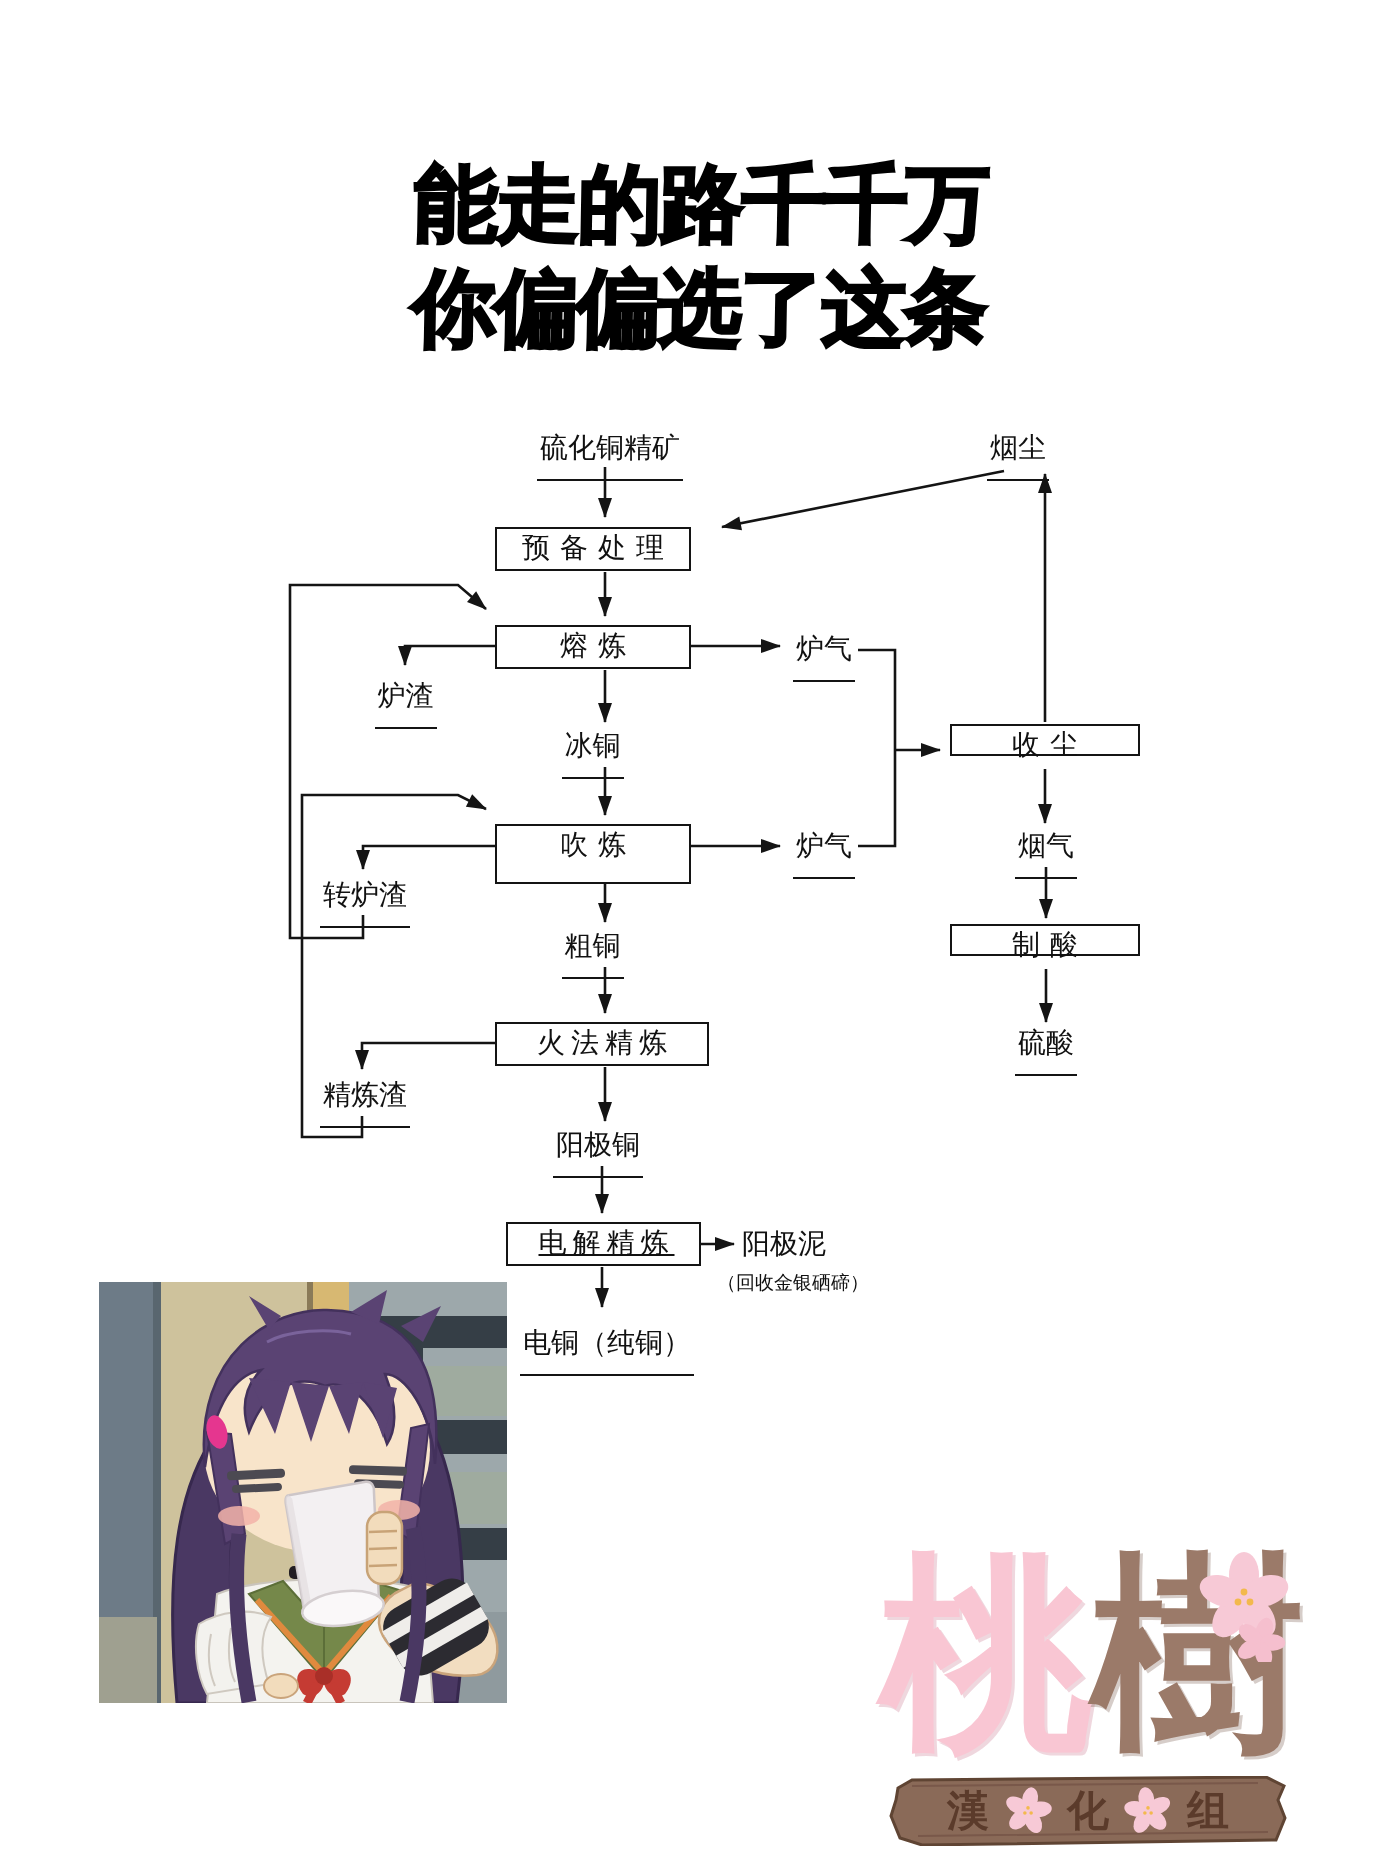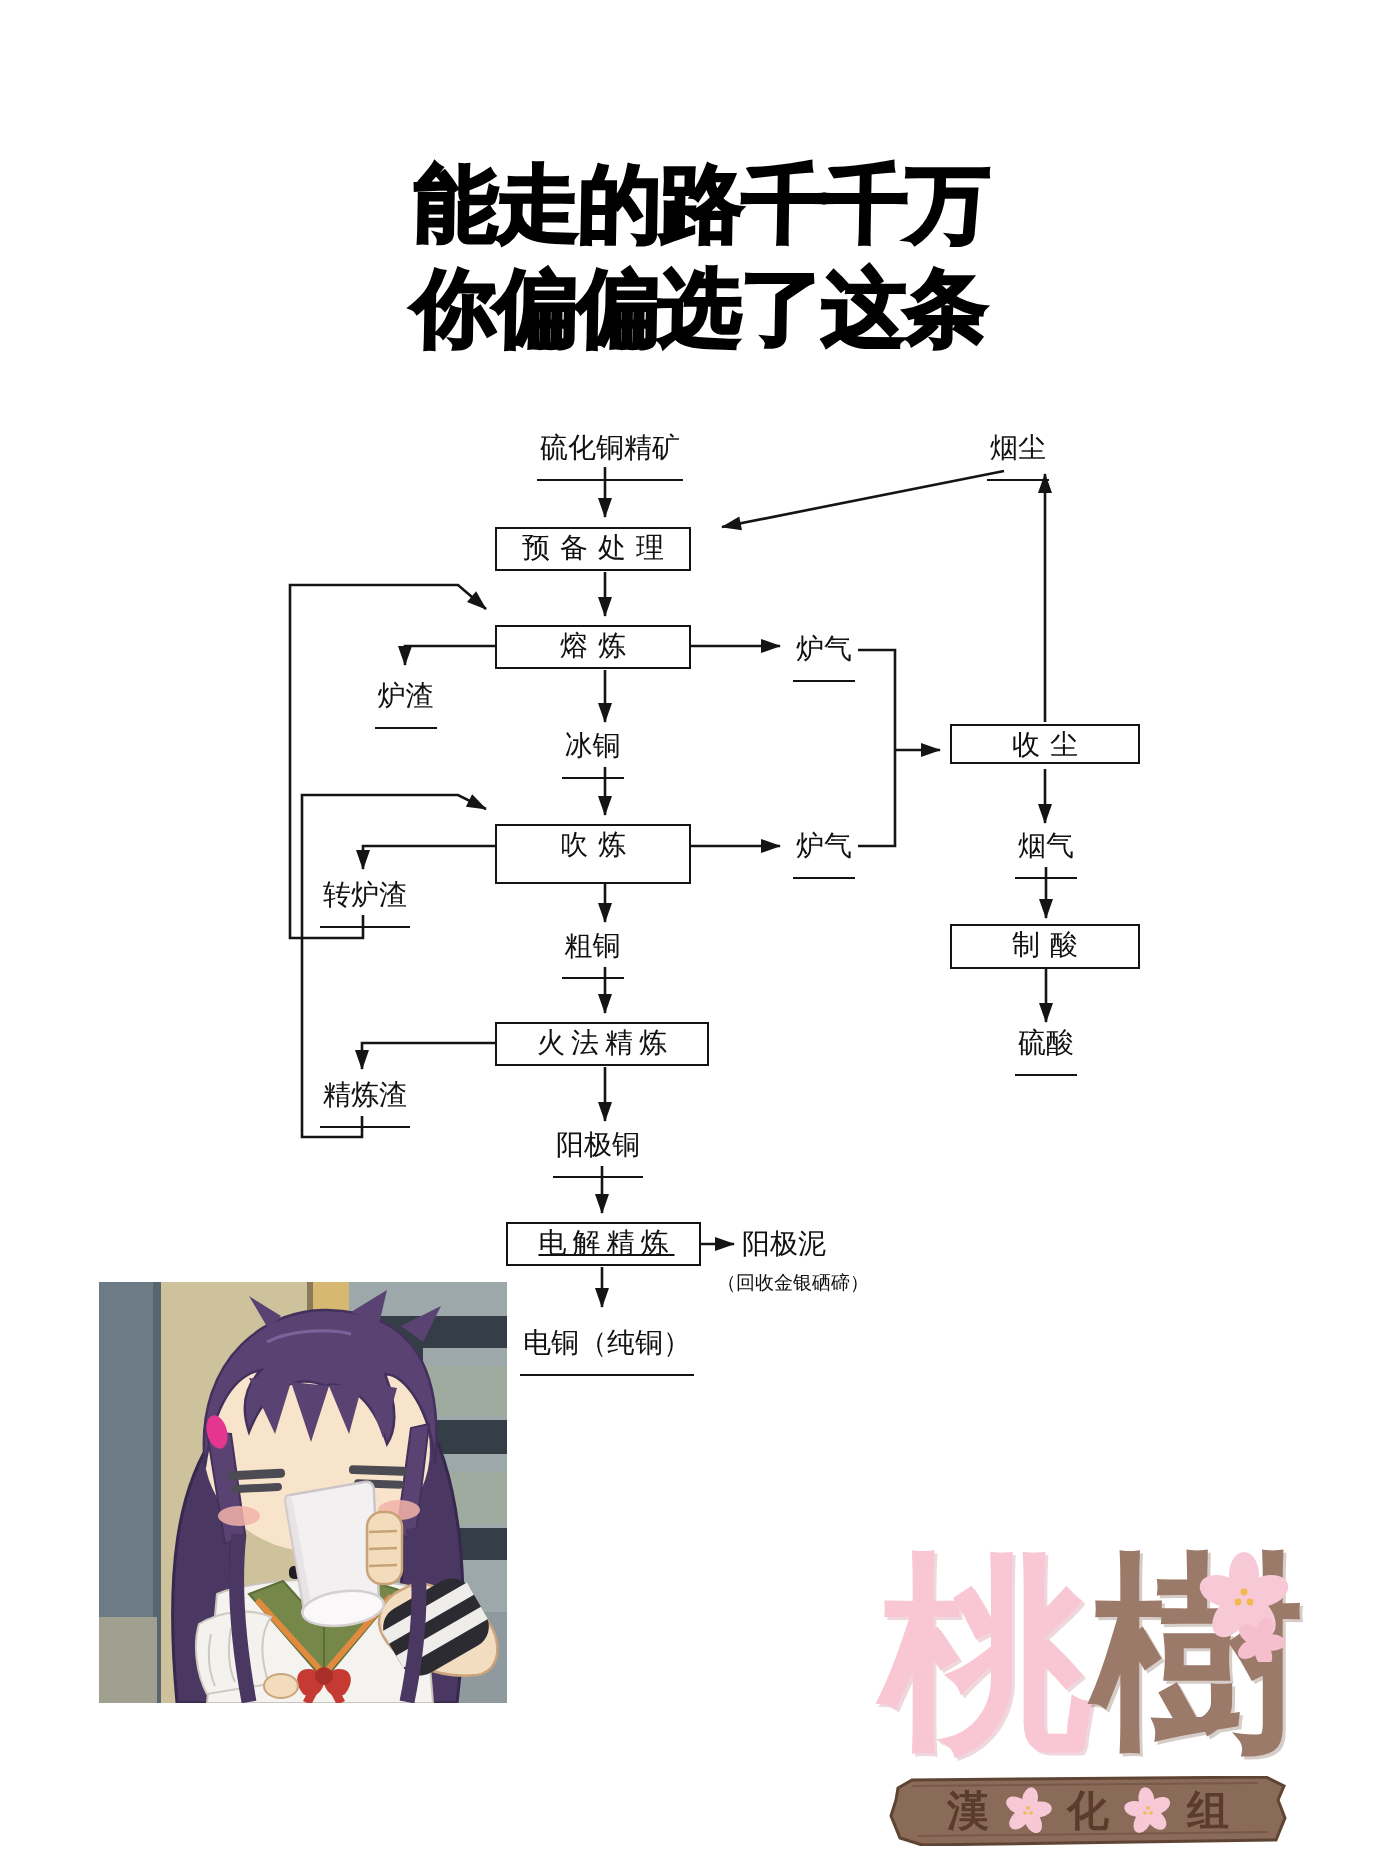--- a/index.html
+++ b/index.html
@@ -100,24 +100,24 @@
     </div>
   <div class="fbox" style="left:495px;top:824px;width:196px;height:60px;">
       <span>吹炼</span>
     </div>
   <div class="fbox" style="left:495px;top:1022px;width:214px;height:44px;letter-spacing:6px;padding-left:6px;">
       <span>火法精炼</span>
     </div>
   <div class="fbox" style="left:506px;top:1222px;width:195px;height:44px;letter-spacing:6px;padding-left:6px;text-decoration:underline;">
       <span>电解精炼</span>
     </div>
-  <div class="fbox" style="left:950px;top:724px;width:190px;height:40px;">
+  <div class="fbox" style="left:950px;top:724px;width:190px;height:32px;">
       <span>收尘</span>
     </div>
-  <div class="fbox" style="left:950px;top:924px;width:190px;height:45px;">
+  <div class="fbox" style="left:950px;top:924px;width:190px;height:32px;">
       <span>制酸</span>
     </div>
 
   <div class="flabel" style="left:525px;top:433px;width:170px;"><span class="ul">硫化铜精矿</span></div>
   <div class="flabel" style="left:368px;top:681px;width:75px;"><span class="ul">炉渣</span></div>
   <div class="flabel" style="left:555px;top:731px;width:75px;"><span class="ul">冰铜</span></div>
   <div class="flabel" style="left:312px;top:880px;width:106px;"><span class="ul">转炉渣</span></div>
   <div class="flabel" style="left:555px;top:931px;width:75px;"><span class="ul">粗铜</span></div>
   <div class="flabel" style="left:312px;top:1080px;width:106px;"><span class="ul">精炼渣</span></div>
   <div class="flabel" style="left:545px;top:1130px;width:106px;"><span class="ul">阳极铜</span></div>

